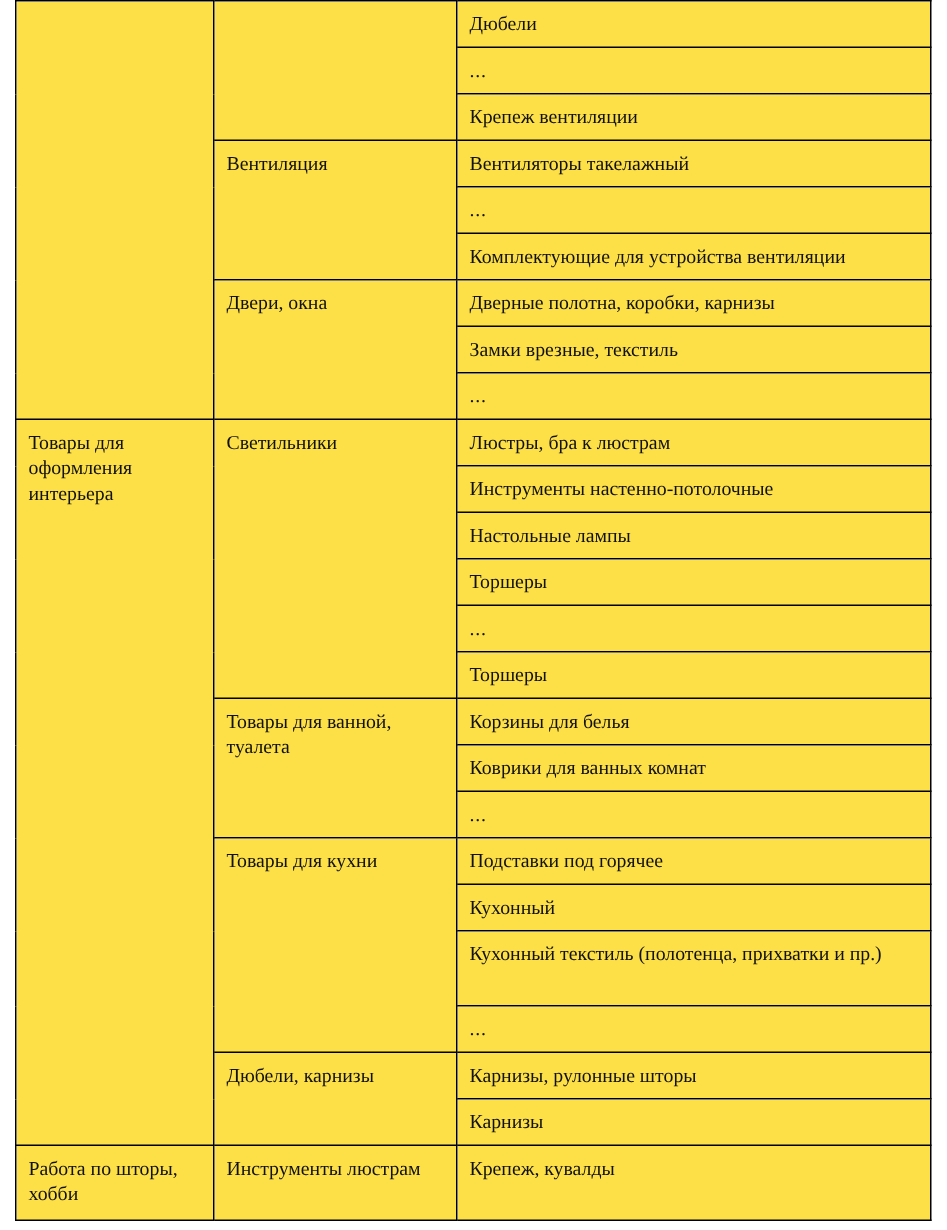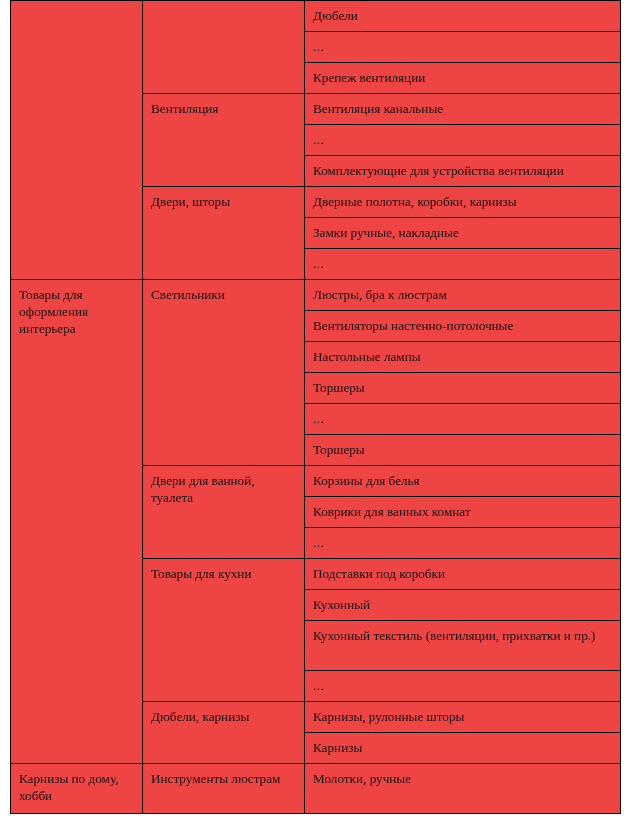--- a/index.html
+++ b/index.html
@@ -27,21 +27,21 @@
     width: 610px;
     border-collapse: collapse;
     table-layout: fixed;
     font-size: 13.2px;
     line-height: 1.30;
   }
   table.catalog td {
     border: 1px solid #000000;
     padding: 6px 7px 2px 8px;
     vertical-align: top;
-    background: #ef4444;
+    background: #fde047;
     word-wrap: break-word;
     overflow: hidden;
   }
   col.c1 { width: 132px; }
   col.c2 { width: 162px; }
   col.c3 { width: 316px; }
 
   
   tr.r { height: 31px; }
   tr.r-tall { height: 50px; }
@@ -71,96 +71,96 @@
       </tr>
       <tr class="r">
         <td class="lvl3 ell">...</td>
       </tr>
       <tr class="r">
         <td class="lvl3">Крепеж вентиляции</td>
       </tr>
 
       <tr class="r">
         <td class="lvl2" rowspan="3">Вентиляция</td>
-        <td class="lvl3">Вентиляция канальные</td>
+        <td class="lvl3">Вентиляторы такелажный</td>
       </tr>
       <tr class="r">
         <td class="lvl3 ell">...</td>
       </tr>
       <tr class="r">
         <td class="lvl3">Комплектующие для устройства вентиляции</td>
       </tr>
 
       <tr class="r">
-        <td class="lvl2" rowspan="3">Двери, шторы</td>
+        <td class="lvl2" rowspan="3">Двери, окна</td>
         <td class="lvl3">Дверные полотна, коробки, карнизы</td>
       </tr>
       <tr class="r">
-        <td class="lvl3">Замки ручные, накладные</td>
+        <td class="lvl3">Замки врезные, текстиль</td>
       </tr>
       <tr class="r">
         <td class="lvl3 ell">...</td>
       </tr>
 
       <tr class="r">
         <td class="lvl1" rowspan="15">Товары для оформления интерьера</td>
         <td class="lvl2" rowspan="6">Светильники</td>
         <td class="lvl3">Люстры, бра к люстрам</td>
       </tr>
       <tr class="r">
-        <td class="lvl3">Вентиляторы настенно-потолочные</td>
+        <td class="lvl3">Инструменты настенно-потолочные</td>
       </tr>
       <tr class="r">
         <td class="lvl3">Настольные лампы</td>
       </tr>
       <tr class="r">
         <td class="lvl3">Торшеры</td>
       </tr>
       <tr class="r">
         <td class="lvl3 ell">...</td>
       </tr>
       <tr class="r">
         <td class="lvl3">Торшеры</td>
       </tr>
 
       <tr class="r">
-        <td class="lvl2" rowspan="3">Двери для ванной, туалета</td>
+        <td class="lvl2" rowspan="3">Товары для ванной, туалета</td>
         <td class="lvl3">Корзины для белья</td>
       </tr>
       <tr class="r">
         <td class="lvl3">Коврики для ванных комнат</td>
       </tr>
       <tr class="r">
         <td class="lvl3 ell">...</td>
       </tr>
 
       <tr class="r">
         <td class="lvl2" rowspan="4">Товары для кухни</td>
-        <td class="lvl3">Подставки под коробки</td>
+        <td class="lvl3">Подставки под горячее</td>
       </tr>
       <tr class="r">
         <td class="lvl3">Кухонный</td>
       </tr>
       <tr class="r-tall">
-        <td class="lvl3">Кухонный текстиль (вентиляции, прихватки и пр.)</td>
+        <td class="lvl3">Кухонный текстиль (полотенца, прихватки и пр.)</td>
       </tr>
       <tr class="r">
         <td class="lvl3 ell">...</td>
       </tr>
 
       <tr class="r">
         <td class="lvl2" rowspan="2">Дюбели, карнизы</td>
         <td class="lvl3">Карнизы, рулонные шторы</td>
       </tr>
       <tr class="r">
         <td class="lvl3">Карнизы</td>
       </tr>
 
       <tr class="r-tall">
-        <td class="lvl1">Карнизы по дому, хобби</td>
+        <td class="lvl1">Работа по шторы, хобби</td>
         <td class="lvl2">Инструменты люстрам</td>
-        <td class="lvl3">Молотки, ручные</td>
+        <td class="lvl3">Крепеж, кувалды</td>
       </tr>
 
     </tbody>
   </table>
 
 </div>
 
 </body></html>

